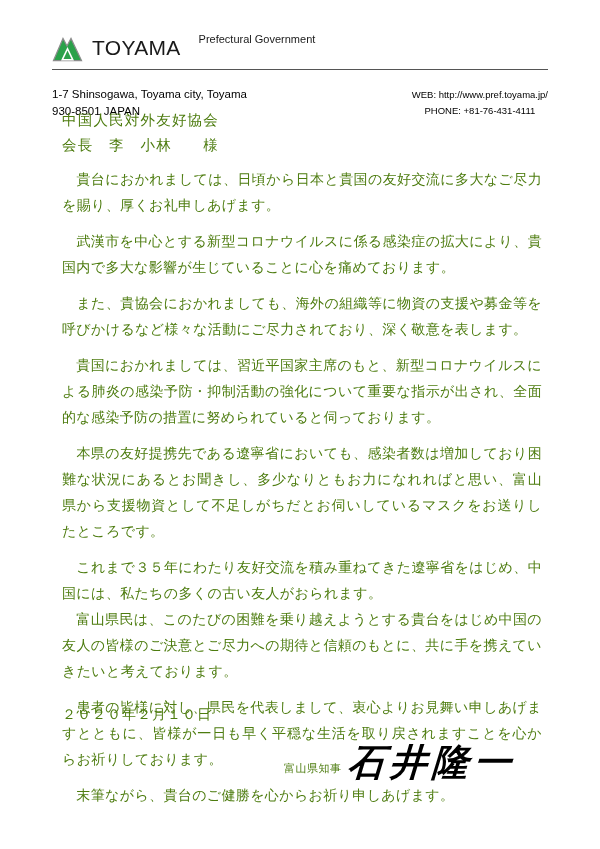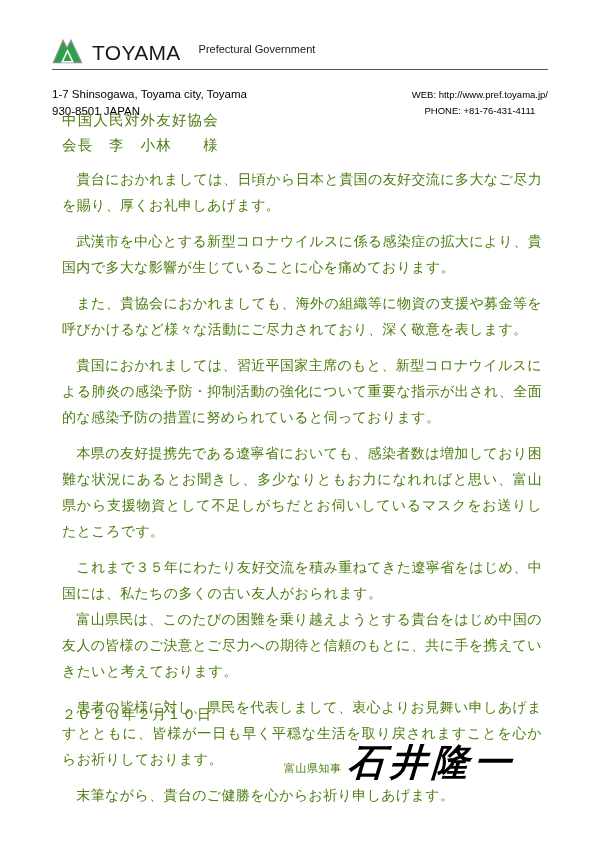--- a/index.html
+++ b/index.html
@@ -22,21 +22,21 @@
 
   
   .letterhead {
     position: absolute;
     left: 52px;
     top: 36px;
     width: 496px;
   }
   .brand-row {
     display: flex;
-    align-items: center;
+    align-items: flex-start;
     gap: 9px;
     height: 30px;
   }
   .logo-mark {
     width: 31px;
     height: 26px;
     flex: 0 0 auto;
     display: block;
   }
   .brand-name {

